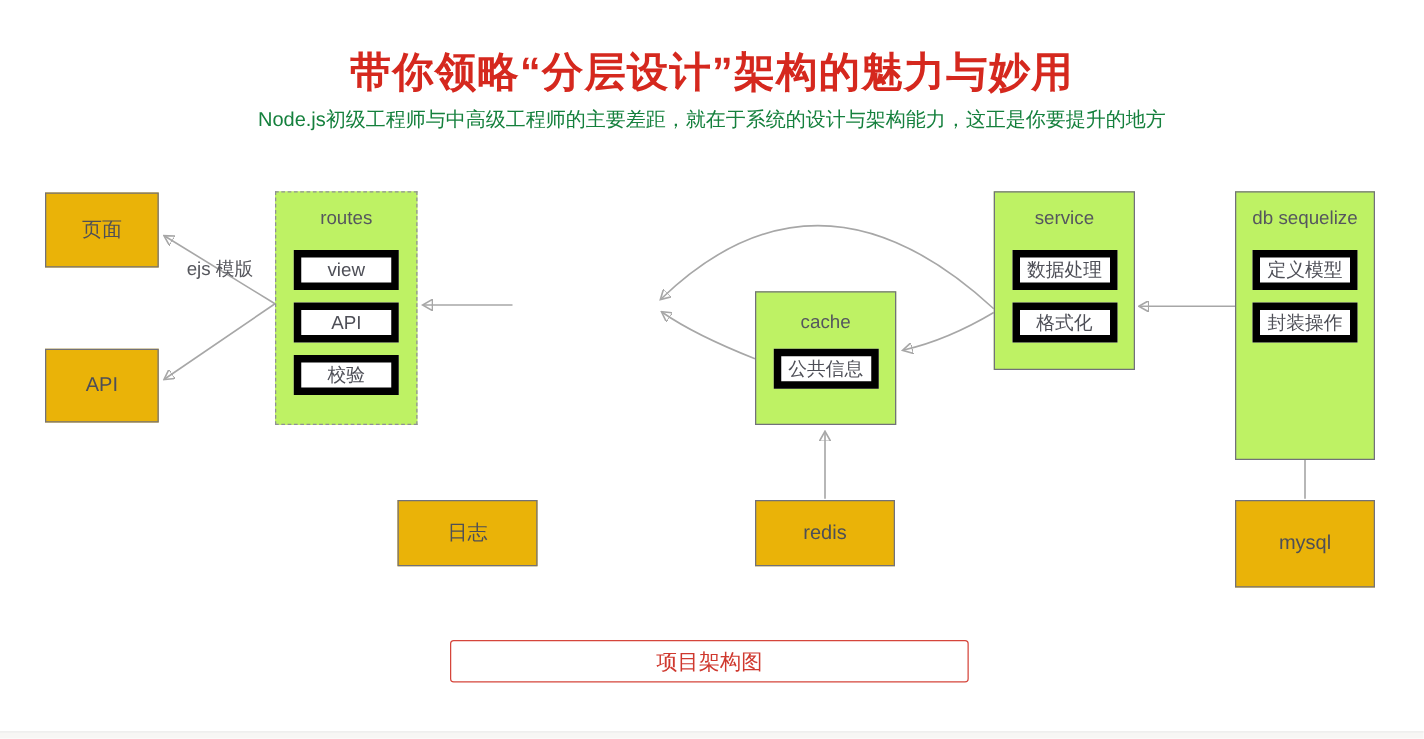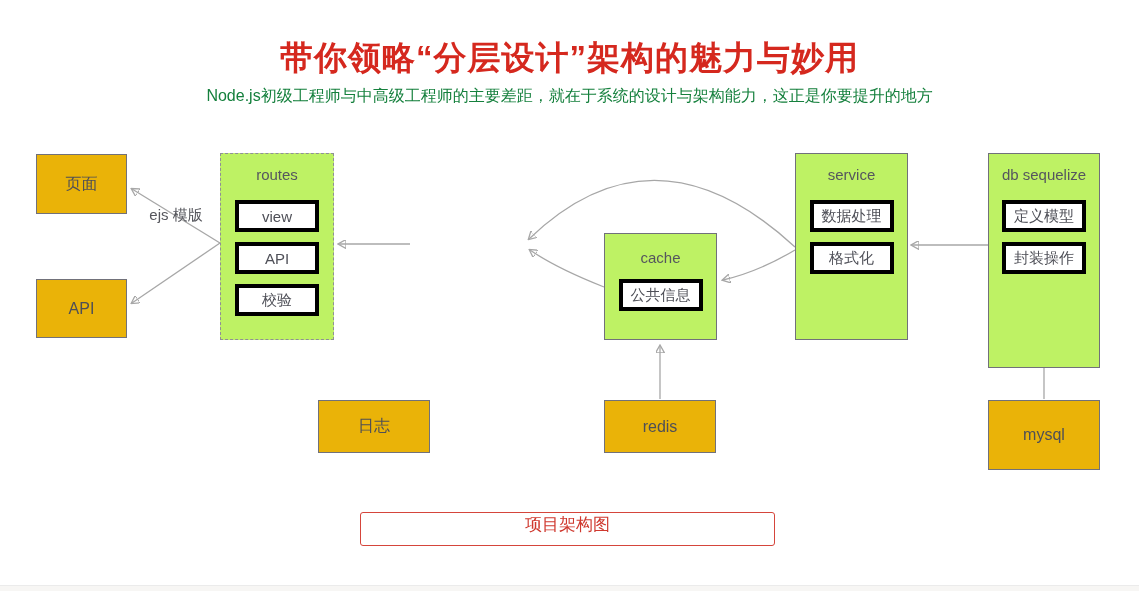--- a/index.html
+++ b/index.html
@@ -40,21 +40,21 @@
     margin-top:12px;
     text-align:center;
     font-size:15px;
     color:#55565e;
   }
   .layer-title.mid{margin-top:15px;}
   .inner-box{
     width:84px;height:32px;
     margin:10px auto 0;
     background:#ffffff;
-    border:4px solid #000000;
+    border:6px solid #000000;
     box-sizing:border-box;
     display:flex;align-items:center;justify-content:center;
     font-size:15px;color:#4e4f57;
   }
   .inner-box.first{margin-top:17px;}
   .inner-box.cfirst{margin-top:13px;}
   .leaf-box{
     position:absolute;
     background:#eab308;
     border:1px solid #71717a;
@@ -68,21 +68,21 @@
     text-align:center;
     font-size:15px;color:#55565c;
   }
   .footer-button{
     position:absolute;
     left:360px;top:512px;width:415px;height:34px;
     background:#ffffff;
     border:1px solid #d5453b;
     border-radius:3px;
     box-sizing:border-box;
-    display:flex;justify-content:center;
+    display:flex;align-items:center;justify-content:center;
     font-size:17px;color:#cf382e;
     cursor:pointer;
   }
   .bottom-bar{
     position:absolute;
     left:0;bottom:0;width:1139px;height:6px;
     background:#f7f6f4;
     border-top:1px solid #ebebeb;
     box-sizing:border-box;
   }
@@ -128,21 +128,21 @@
     <div class="inner-box">API</div>
     <div class="inner-box">校验</div>
   </div>
 
 
   <div class="layer-box" style="left:604px;top:233px;width:113px;height:107px">
     <div class="layer-title mid">cache</div>
     <div class="inner-box cfirst">公共信息</div>
   </div>
 
-  <div class="layer-box" style="left:795px;top:153px;width:113px;height:187px">
+  <div class="layer-box" style="left:795px;top:153px;width:113px;height:143px">
     <div class="layer-title">service</div>
     <div class="inner-box first">数据处理</div>
     <div class="inner-box">格式化</div>
   </div>
 
   <div class="layer-box" style="left:988px;top:153px;width:112px;height:215px">
     <div class="layer-title">db sequelize</div>
     <div class="inner-box first">定义模型</div>
     <div class="inner-box">封装操作</div>
   </div>

